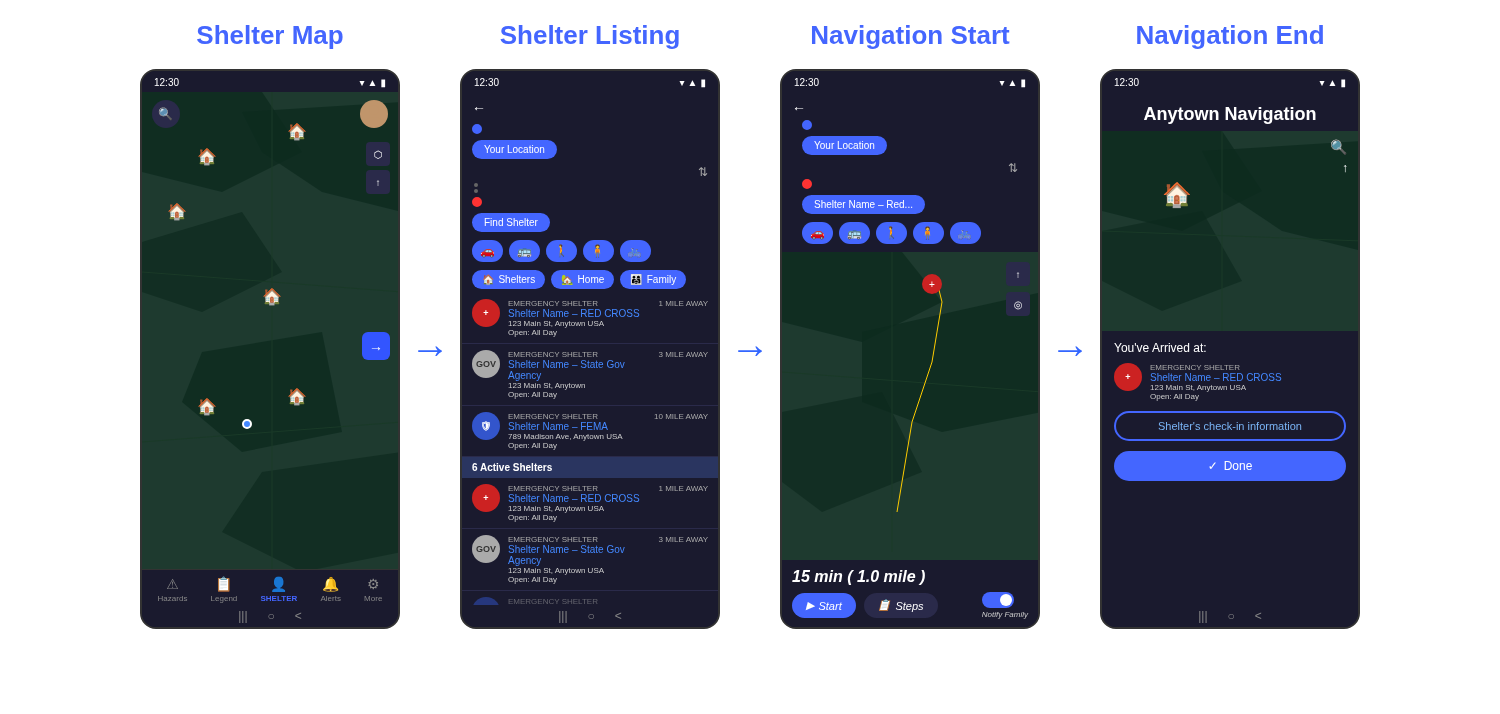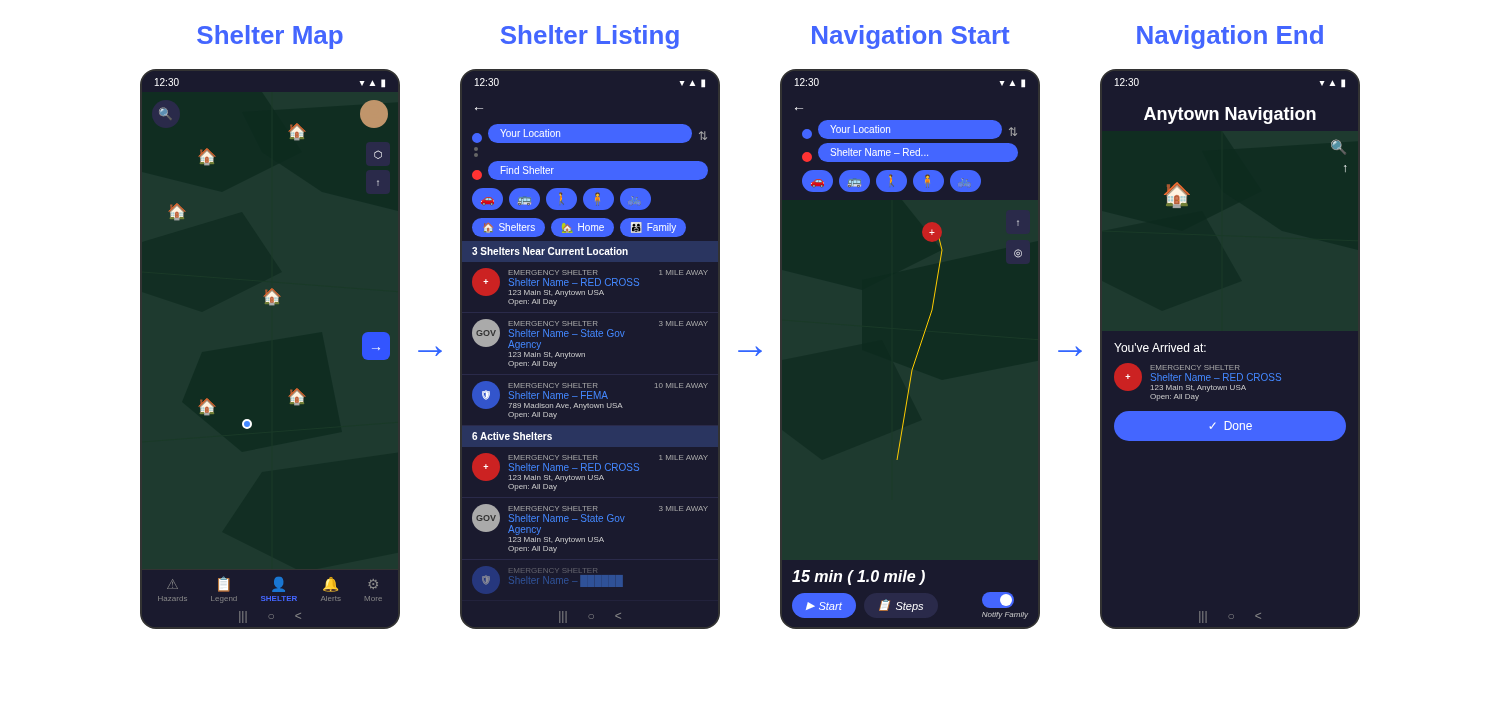--- a/index.html
+++ b/index.html
@@ -241,22 +241,23 @@
     .route-inputs {
       padding: 4px 10px;
       display: flex;
       flex-direction: column;
       gap: 4px;
       flex-shrink: 0;
     }
 
     .route-input-row {
       display: flex;
-      align-items: flex-end;
+      align-items: flex-start;
       gap: 6px;
+      flex-direction: column;
     }
 
     .route-dot {
       width: 10px;
       height: 10px;
       border-radius: 50%;
     }
 
     .route-dot.blue { background: #4466ff; border: 2px solid #4466ff; }
     .route-dot.red { background: #ff3333; border: 2px solid #ff3333; }
@@ -710,21 +711,20 @@
             <div class="filter-btn">
               <span>🏡</span>
               <span>Home</span>
             </div>
             <div class="filter-btn">
               <span>👨‍👩‍👧</span>
               <span>Family</span>
             </div>
           </div>
 
-          <div class="section-header">3 Shelters Near Current Location</div>
 
           <div class="shelter-list">
 
             <div class="shelter-item">
               <div class="shelter-logo logo-red">+</div>
               <div class="shelter-info">
                 <div class="shelter-type">EMERGENCY SHELTER</div>
                 <div class="shelter-name">Shelter Name – RED CROSS</div>
                 <div class="shelter-addr">123 Main St, Anytown USA</div>
                 <div class="shelter-open">Open: All Day</div>
@@ -928,20 +928,21 @@
             <div class="arrived-shelter">
               <div class="shelter-logo logo-red">+</div>
               <div>
                 <div class="shelter-type">EMERGENCY SHELTER</div>
                 <div class="shelter-name">Shelter Name – RED CROSS</div>
                 <div class="shelter-addr">123 Main St, Anytown USA</div>
                 <div class="shelter-open">Open: All Day</div>
               </div>
             </div>
 
+            <div class="checkin-btn">Shelter's check-in information</div>
 
             <div class="done-btn">
               <span>✓</span>
               <span>Done</span>
             </div>
           </div>
         </div>
 
         <div class="android-bar">
           <span class="android-btn">|||</span>

